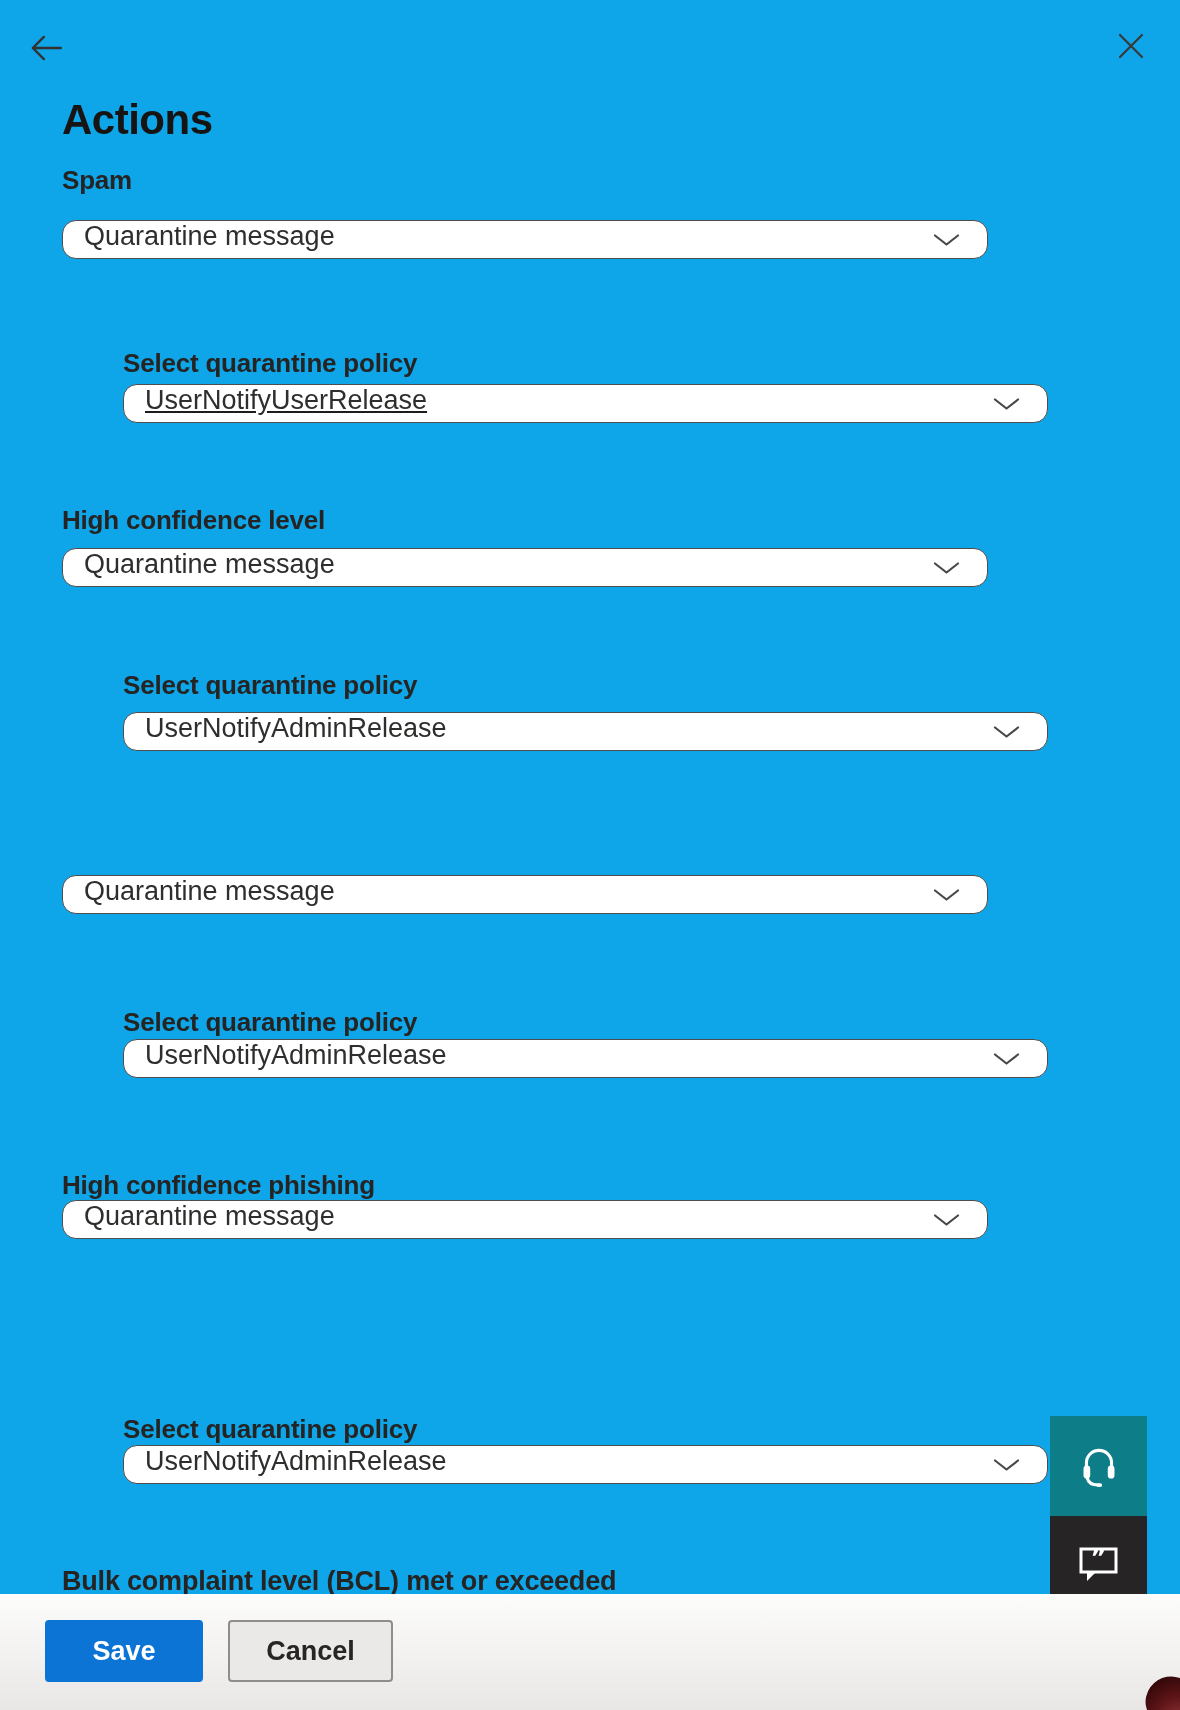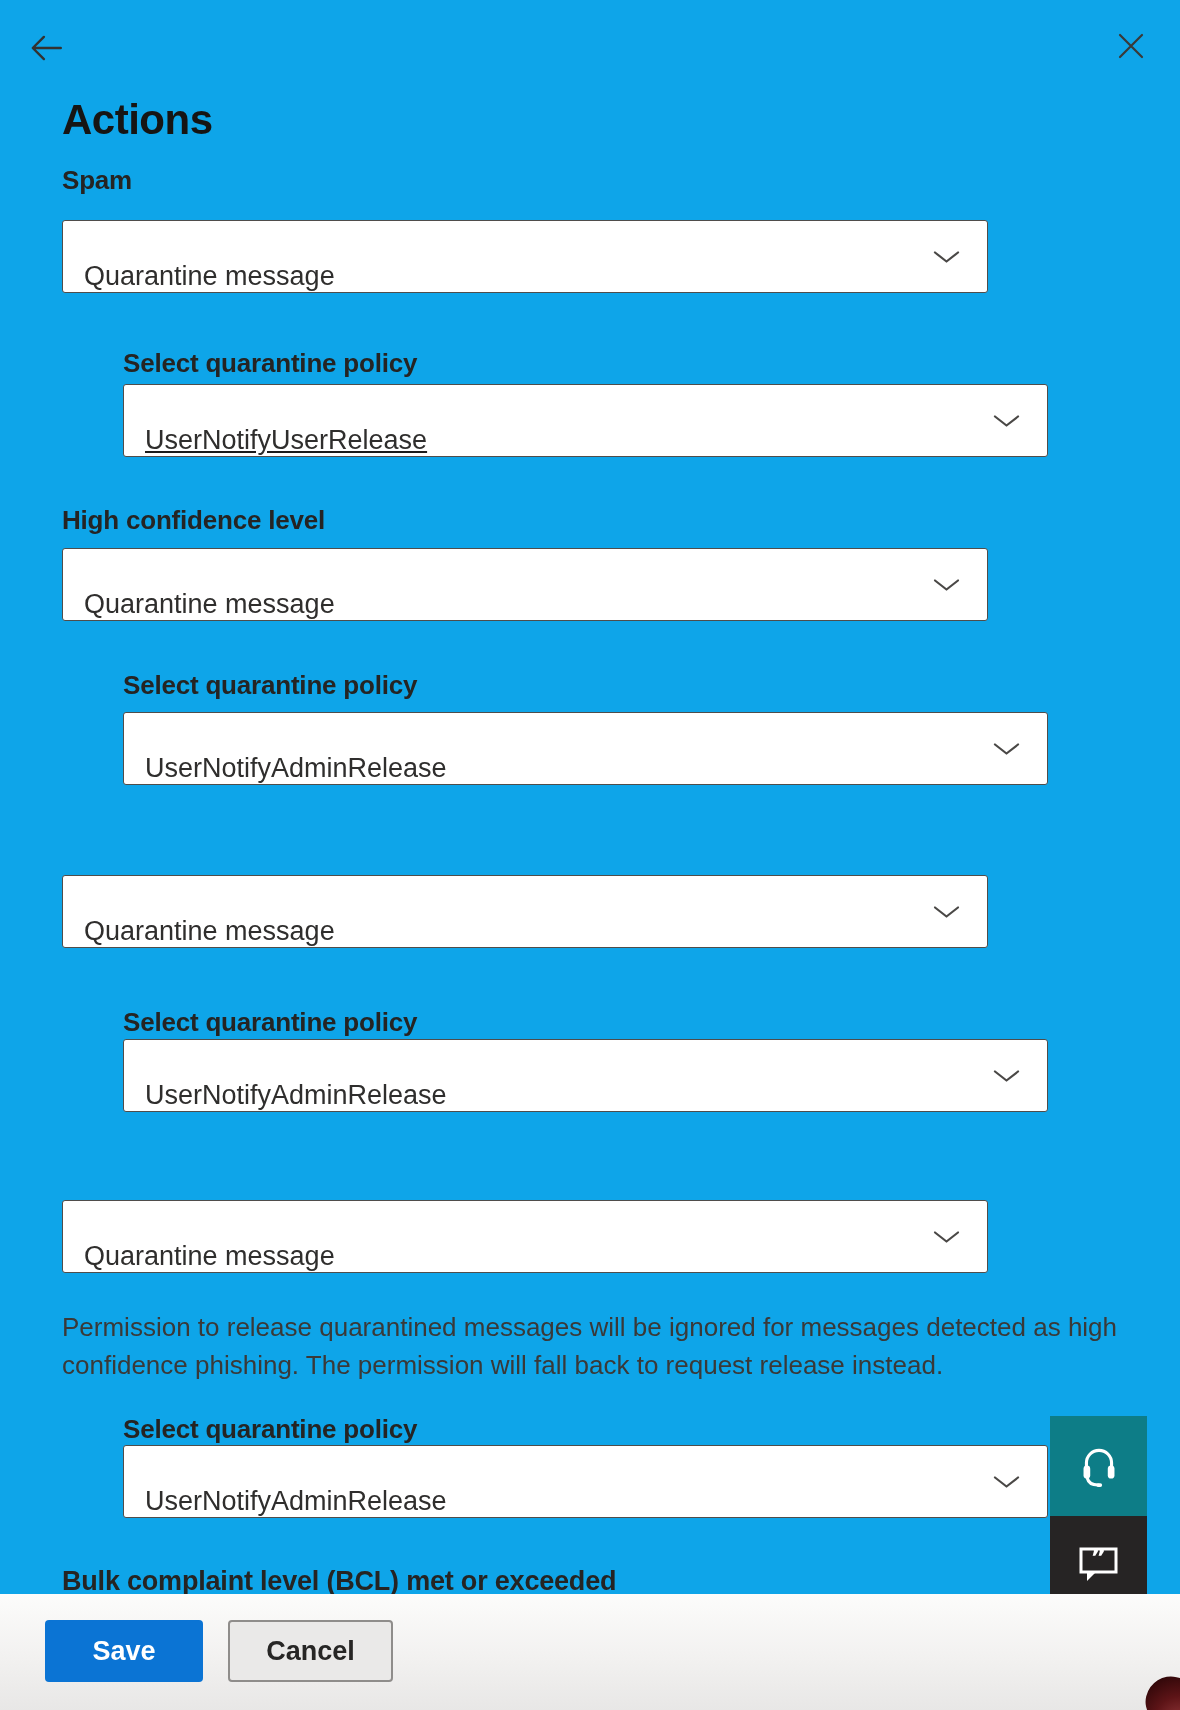--- a/index.html
+++ b/index.html
@@ -11,22 +11,22 @@
     position:absolute;width:44px;height:44px;display:flex;align-items:center;justify-content:center;
     background:transparent;border:none;padding:0;cursor:pointer;
   }
   .page-title{
     position:absolute;left:62px;top:96px;font-size:42px;font-weight:700;color:#161514;letter-spacing:-0.5px;
   }
   .sec-label{
     position:absolute;font-size:26px;font-weight:600;color:#252423;letter-spacing:-0.2px;line-height:34px;text-align:center;
   }
   .combo{
-    position:absolute;height:73px;box-sizing:border-box;background:#fff;
-    border:1.6px solid #4f4d4b;border-radius:3px;display:flex;align-items:flex-end;cursor:pointer;
+    position:absolute;height:39px;box-sizing:border-box;background:#fff;
+    border:1.6px solid #4f4d4b;border-radius:14px;display:flex;align-items:flex-start;cursor:pointer;
   }
   .combo .val{
     padding-left:21px;font-size:27px;color:#2f2e2d;white-space:nowrap;
   }
   .combo .chev{
     position:absolute;right:27px;top:50%;transform:translateY(-50%);display:flex;
   }
   .note{
     position:absolute;left:62px;top:1308px;width:1068px;
     font-size:26px;line-height:38px;color:#3a3938;
@@ -126,29 +126,29 @@
   <div class="sec-label" style="left:123px;top:1005px;">Select quarantine policy</div>
   <div class="combo" style="left:123px;top:1039px;width:925px;">
     <span class="val">UserNotifyAdminRelease</span>
     <span class="chev">
       <svg width="27" height="16" viewBox="0 0 27 16">
           <path d="M2 3.5 L13.5 12.5 L25 3.5" fill="none" stroke="#4a4846" stroke-width="2.2" stroke-linecap="round" stroke-linejoin="round"></path>
         </svg>
     </span>
   </div>
 
+  <div class="sec-label" style="left:62px;top:1168px;">High confidence phishing</div>
   <div class="combo" style="left:62px;top:1200px;width:926px;">
     <span class="val">Quarantine message</span>
     <span class="chev">
       <svg width="27" height="16" viewBox="0 0 27 16">
           <path d="M2 3.5 L13.5 12.5 L25 3.5" fill="none" stroke="#4a4846" stroke-width="2.2" stroke-linecap="round" stroke-linejoin="round"></path>
         </svg>
     </span>
   </div>
-  <div class="note">Permission to release quarantined messages will be ignored for messages detected as high confidence phishing. The permission will fall back to request release instead.</div>
   <div class="sec-label" style="left:123px;top:1412px;">Select quarantine policy</div>
   <div class="combo" style="left:123px;top:1445px;width:925px;">
     <span class="val">UserNotifyAdminRelease</span>
     <span class="chev">
       <svg width="27" height="16" viewBox="0 0 27 16">
           <path d="M2 3.5 L13.5 12.5 L25 3.5" fill="none" stroke="#4a4846" stroke-width="2.2" stroke-linecap="round" stroke-linejoin="round"></path>
         </svg>
     </span>
   </div>
 

